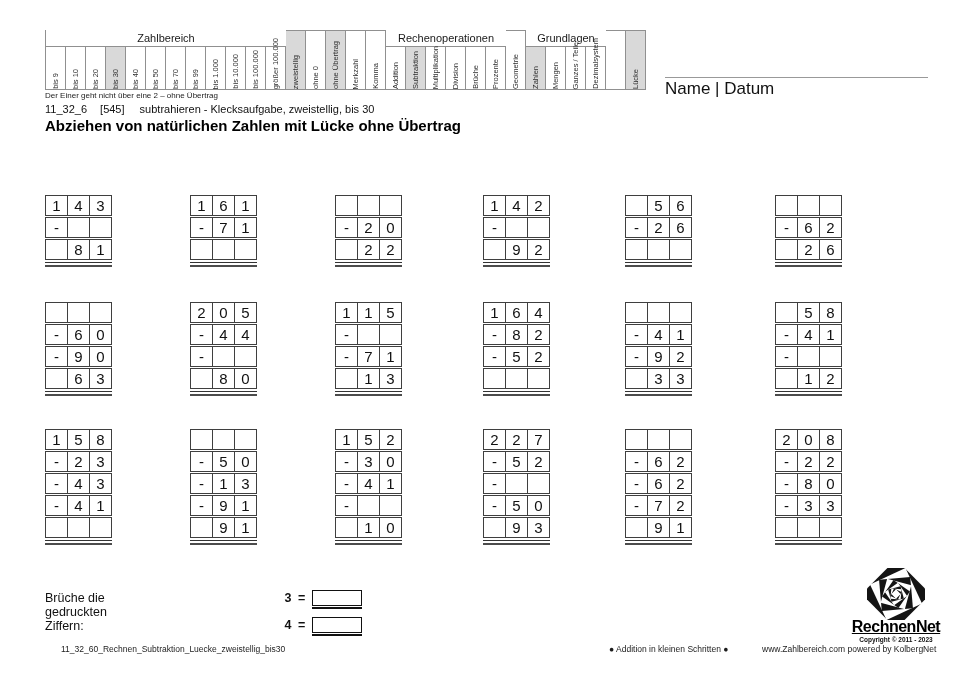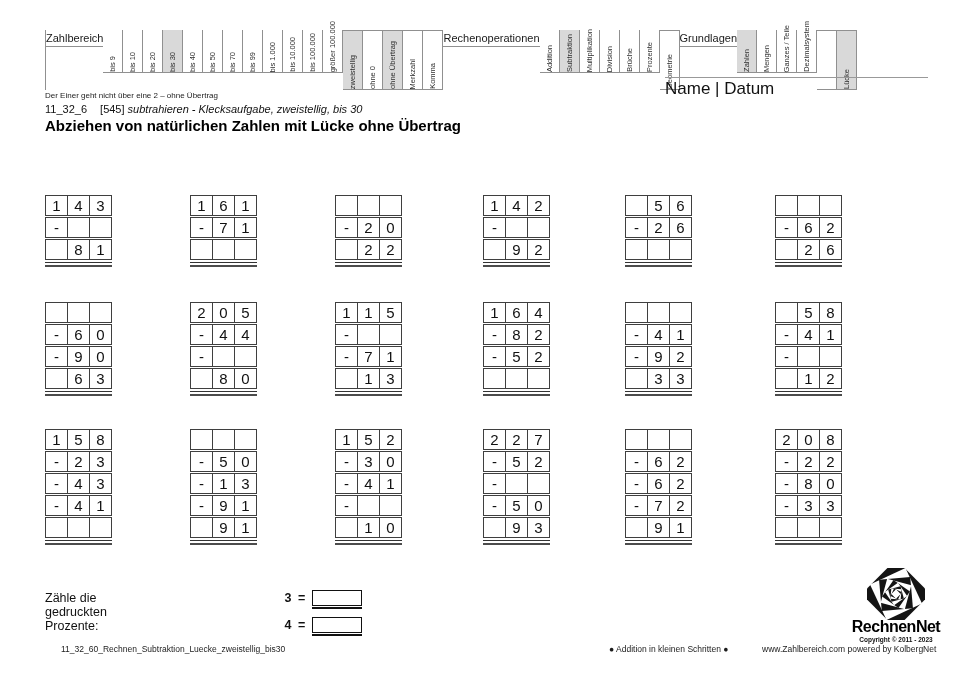--- a/index.html
+++ b/index.html
@@ -3,39 +3,39 @@
 <meta charset="utf-8">
 <style>
   html,body{margin:0;padding:0;}
   body{
     width:963px;height:681px;position:relative;background:#ffffff;
     font-family:"Liberation Sans",sans-serif;color:#111;overflow:hidden;
   }
 
   
   #topic-matrix{position:absolute;left:45px;top:30px;display:flex;align-items:flex-start;border-left:1px solid #909090;}
-  .seg{display:flex;flex-direction:row;}
+  .seg{display:flex;flex-direction:column;}
   .seg-title{height:16px;border-bottom:1px solid #909090;font-size:11px;line-height:16px;
              display:flex;align-items:center;justify-content:center;color:#1a1a1a;white-space:nowrap;}
   .seg-cols{display:flex;}
   .col{width:20px;height:43px;box-sizing:border-box;border-right:1px solid #909090;border-bottom:1px solid #909090;
        display:flex;justify-content:center;align-items:flex-end;background:#fff;}
   .col.full{height:60px;border-top:1px solid #909090;}
   .col.shaded{background:#d9d9d9;}
   .vlabel{writing-mode:vertical-rl;transform:rotate(180deg);font-size:7.5px;line-height:11px;
           color:#2e2e2e;white-space:nowrap;padding-bottom:2px;}
 
   
   #name-line{position:absolute;left:665px;top:77px;width:263px;border-top:1px solid #999;}
   #name-datum{font-size:17px;padding-top:1px;color:#111;}
 
   
   #note{position:absolute;left:45px;top:91px;font-size:8px;color:#222;}
   #id-line{position:absolute;left:45px;top:103px;font-size:11px;color:#111;}
-  #id-line .sp1{margin-left:10px;} #id-line .sp2{margin-left:0;font-style:italic;}
+  #id-line .sp1{margin-left:10px;} #id-line .sp2{margin-left:12px;}
   #title{position:absolute;left:45px;top:117px;font-size:15px;font-weight:bold;color:#000;}
 
   
   #problems{position:absolute;left:45px;top:195px;width:880px;height:360px;}
   .prob-row{position:absolute;left:0;}
   .grid{position:absolute;top:0;}
   .strip{display:flex;margin-top:1px;}
   .strip:first-child{margin-top:0;}
   .cell{width:23px;height:21px;box-sizing:border-box;border:1px solid #3f3f3f;margin-left:-1px;
         display:flex;align-items:center;justify-content:center;font-size:15px;line-height:1;background:#fff;color:#111;}
@@ -48,21 +48,21 @@
   #count-rows{position:absolute;left:238px;top:0;}
   .count-row{display:flex;align-items:center;height:19px;margin-bottom:8px;}
   .count-digit{font-weight:bold;font-size:12.5px;width:10px;text-align:center;}
   .count-eq{font-weight:bold;font-size:12.5px;margin:0 7px 0 5px;}
   .count-box{width:48px;height:14px;border:1.3px solid #111;position:relative;background:#fff;}
   .count-box::after{content:"";position:absolute;left:-1px;right:-1px;bottom:-4px;border-bottom:2px solid #111;}
 
   
   #logo{position:absolute;left:840px;top:568px;width:112px;text-align:center;}
   #logo-spiral{display:block;margin:0 auto;}
-  #logo-name{font-size:16px;font-weight:bold;letter-spacing:-0.5px;color:#000;margin-top:-2px;}
+  #logo-name{font-size:16px;font-weight:bold;letter-spacing:-0.5px;color:#000;margin-top:-2px;text-decoration:underline;}
   #logo-copyright{font-size:6.5px;font-weight:bold;color:#111;margin-top:0px;}
 
   
   .footer-text{position:absolute;top:644px;font-size:8.5px;color:#1c1c1c;white-space:nowrap;margin-left:16px;}
   #footer-left{left:45px;}
   #footer-center{left:593px;}
   #footer-right{left:746px;}
 </style>
 </head>
 <body>
@@ -604,21 +604,21 @@
           <div class="cell"></div>
           <div class="cell"></div>
           <div class="cell"></div>
         </div>
         <div class="grid-underline"></div>
       </div>
     </div>
   </div>
 
 <div id="count-task">
-  <div id="count-label">Zähle die gedruckten Prozente:</div>
+  <div id="count-label">Brüche die gedruckten Ziffern:</div>
   <div id="count-rows">
       <div class="count-row">
         <span class="count-digit">3</span>
         <span class="count-eq">=</span>
         <div class="count-box"></div>
       </div>
       <div class="count-row">
         <span class="count-digit">4</span>
         <span class="count-eq">=</span>
         <div class="count-box"></div>

